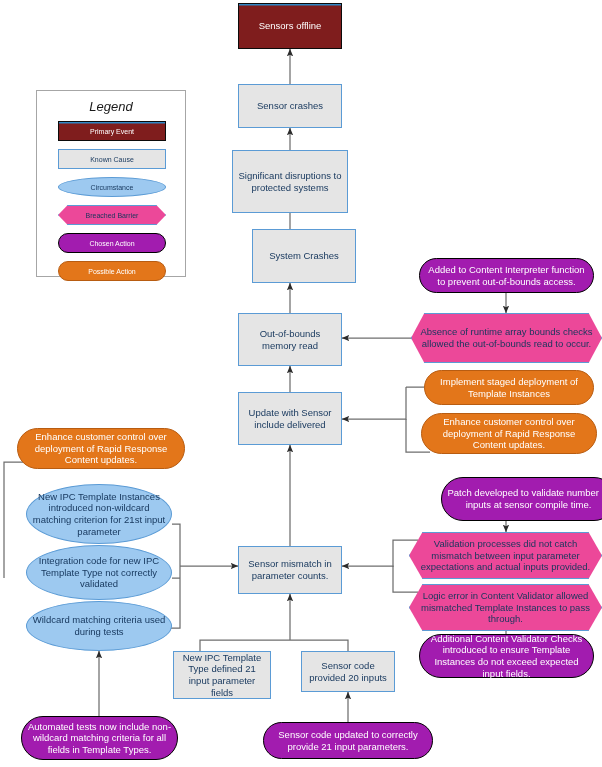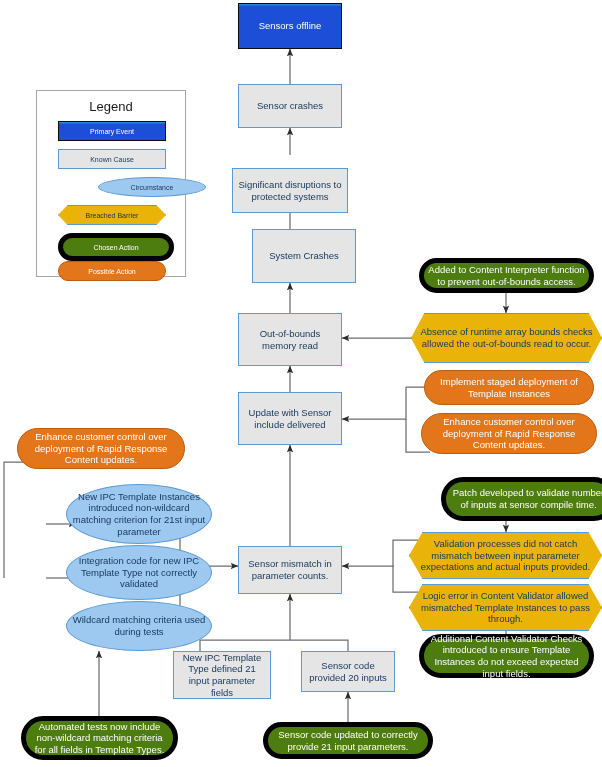--- a/index.html
+++ b/index.html
@@ -6,43 +6,43 @@
   body{width:602px;height:767px;position:relative;overflow:hidden;
        font-family:"Liberation Sans","DejaVu Sans",sans-serif;}
   #canvas{position:absolute;inset:0;width:602px;height:767px;}
   svg.edges{position:absolute;left:0;top:0;width:602px;height:767px;pointer-events:none;}
 
   .node{position:absolute;box-sizing:border-box;display:flex;align-items:center;
         justify-content:center;text-align:center;line-height:1.22;}
   .node span{display:block;padding:0 4px;}
 
   
-  .n-primary{background:#1d4ed8;border:1.5px solid #0b0b0b;color:#ffffff;
+  .n-primary{background:#7f1d1d;border:1.5px solid #0b0b0b;color:#ffffff;
              font-size:9.5px;box-shadow:inset 0 1.5px 0 #2e86c4;}
   
   .n-cause{background:#e5e5e5;border:1px solid #5b9bd5;color:#15365c;font-size:9.5px;}
   
   .n-circ{background:#9dc9f0;border:1px solid #5b9bd5;color:#15365c;font-size:9.5px;
-          border-radius:50%;margin-left:40px;}
-  
-  .n-hex{background:#eab308;border:1px solid #5b9bd5;color:#15365c;font-size:9.5px;
+          border-radius:50%;}
+  
+  .n-hex{background:#ec4899;border:1px solid #5b9bd5;color:#15365c;font-size:9.5px;
          clip-path:polygon(7% 0,93% 0,100% 50%,93% 100%,7% 100%,0 50%);
          border-radius:0;}
   
-  .n-green{background:#4d7c0f;border:5px solid #000000;color:#ffffff;font-size:9.5px;
+  .n-green{background:#a21caf;border:1px solid #000000;color:#ffffff;font-size:9.5px;
            border-radius:999px;}
   
   .n-orange{background:#e3761a;border:1px solid #b85c11;color:#ffffff;font-size:9.5px;
             border-radius:999px;}
 
   
   #legend{position:absolute;left:36px;top:90px;width:148px;height:185px;
           background:#ffffff;border:1px solid #a6a6a6;}
   #legend-title{position:absolute;left:0;top:8px;width:148px;text-align:center;
-                font-size:13px;color:#1a1a1a;}
+                font-size:13px;color:#1a1a1a;font-style:italic;}
   .lg{position:absolute;left:21px;width:106px;height:18px;display:flex;
       align-items:center;justify-content:center;font-size:7px;}
   .lg.n-hex{clip-path:polygon(9% 0,91% 0,100% 50%,91% 100%,9% 100%,0 50%);}
 </style>
 </head>
 <body>
 
 <div id="canvas">
 
   <svg class="edges" viewBox="0 0 602 767">
@@ -104,21 +104,21 @@
   </div>
 
   <div class="node n-primary" style="left:238px;top:3px;width:104px;height:46px">
     <span>Sensors offline</span>
     </div>
 
   <div class="node n-cause" style="left:238px;top:84px;width:104px;height:44px">
     <span>Sensor crashes</span>
     </div>
 
-  <div class="node n-cause" style="left:232px;top:168px;width:116px;height:45px">
+  <div class="node n-cause" style="left:232px;top:150px;width:116px;height:63px">
     <span>Significant disruptions to protected systems</span>
     </div>
 
   <div class="node n-cause" style="left:252px;top:229px;width:104px;height:54px">
     <span>System Crashes</span>
     </div>
 
   <div class="node n-cause" style="left:238px;top:313px;width:104px;height:53px">
     <span>Out-of-bounds memory read</span>
     </div>

